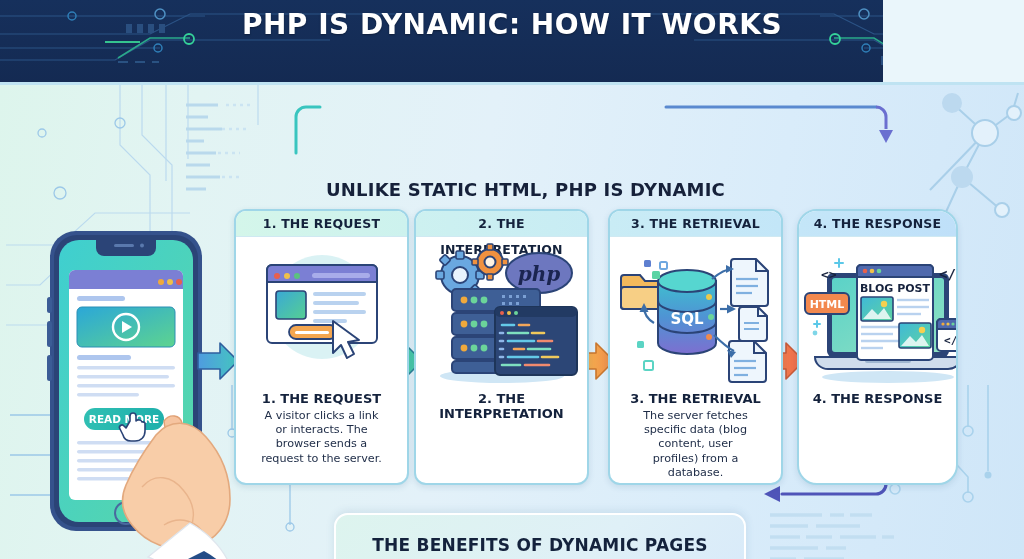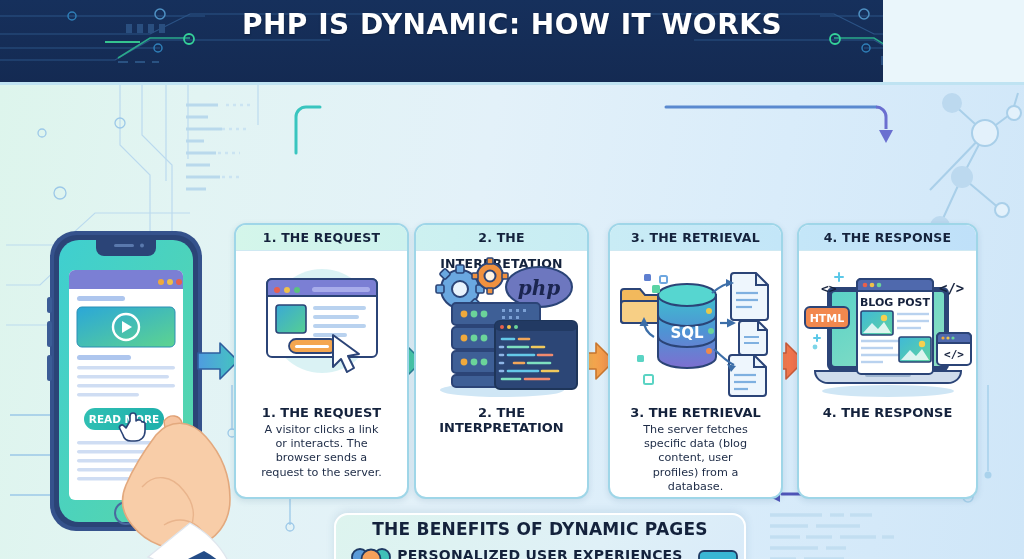--- a/index.html
+++ b/index.html
@@ -41,21 +41,21 @@
 
   
   .banner-text {
     position: absolute; left: 326px; top: 94px;
     font-size: 18px; font-weight: bold; color: #16213a; letter-spacing: .2px;
     font-family: "DejaVu Sans", sans-serif;
   }
 
   
   .card {
-    position: absolute; top: 138px; width: 175px; height: 276px;
+    position: absolute; top: 124px; width: 175px; height: 276px;
     background: #ffffff; border-radius: 12px;
     border: 2px solid #9fd6e8;
     box-shadow: 0 2px 6px rgba(40,90,130,.14);
     overflow: hidden;
   }
   .card-head {
     height: 26px; line-height: 26px; text-align: center;
     font-size: 12.5px; font-weight: bold; color: #14223c; letter-spacing: .2px;
     font-family: "DejaVu Sans", sans-serif;
     border-bottom: 1px solid #cfe9f2;
@@ -65,37 +65,37 @@
     text-align: center; font-size: 13px; font-weight: bold; color: #14223c;
     margin-top: 2px; font-family: "DejaVu Sans", sans-serif;
   }
   .card-body {
     text-align: center; font-size: 11.2px; line-height: 14.2px; color: #1d2b46;
     padding: 3px 24px 0; font-family: "DejaVu Sans", sans-serif;
   }
   #card1 { left: 234px; } #card1 .card-head { background: linear-gradient(90deg,#d4f6ea,#cdf2ee); }
   #card2 { left: 414px; } #card2 .card-head { background: linear-gradient(90deg,#cdf1f0,#c8ecf4); }
   #card3 { left: 608px; } #card3 .card-head { background: linear-gradient(90deg,#c9ecf5,#c3e6f8); }
-  #card4 { left: 797px; width:181px; } #card4 .card-head { background: linear-gradient(90deg,#c4e6f8,#bfe0f9); }
+  #card4 { left: 797px; width:161px;border-radius:20px; } #card4 .card-head { background: linear-gradient(90deg,#c4e6f8,#bfe0f9); }
 
   
   .arrow { position: absolute; top: 256px; }
 
   
   .phone { position: absolute; left: 44px; top: 140px; }
 
   
   .benefits {
     position: absolute; left: 334px; top: 428px; width: 412px; height: 131px;
     background: linear-gradient(135deg,#ddf4ee 0%,#dff0f7 55%,#d6e8fa 100%);
     border: 2px solid #ffffff; border-radius: 14px 14px 0 0;
     box-shadow: 0 -2px 8px rgba(40,90,130,.12);
   }
   .ben-title {
-    text-align: center; margin-top: 4px;
+    text-align: center; margin-top: 20px;
     font-size: 17px; font-weight: bold; color: #14223c; letter-spacing: .2px;
     font-family: "DejaVu Sans", sans-serif;
   }
   .ben-row { position: relative; text-align: center; font-size: 14px; font-weight: bold;
     color: #14223c; letter-spacing: .2px; font-family: "DejaVu Sans", sans-serif; }
   .ben-row.r1 { margin-top: 8px; }
   .ben-icon { position: absolute; }
 </style>
 </head>
 <body>
@@ -374,20 +374,21 @@
     <svg class="arrow" style="left:762px;" width="44" height="40">
       <defs>
           <linearGradient id="ar4" x1="0" y1="0" x2="1" y2="0">
         <stop offset="0" stop-color="#f2894c"></stop>
             <stop offset="1" stop-color="#ef6a4c"></stop>
           </linearGradient>
         </defs>
       <path d="M2 12 H24 V2 L42 20 L24 38 V28 H2 z" fill="url(#ar4)" stroke="#c85a38" stroke-width="1.6" stroke-linejoin="round"></path>
     </svg>
 
+    <div class="banner-text">UNLIKE STATIC HTML, PHP IS DYNAMIC</div>
 
     <div class="card" id="card1">
       <div class="card-head">1. THE REQUEST</div>
       <div class="card-art">
         <svg width="175" height="152">
           <defs>
               <linearGradient id="imgG1" x1="0" y1="0" x2="1" y2="1">
             <stop offset="0" stop-color="#3aa9d6"></stop>
                 <stop offset="1" stop-color="#56cf92"></stop>
               </linearGradient>

